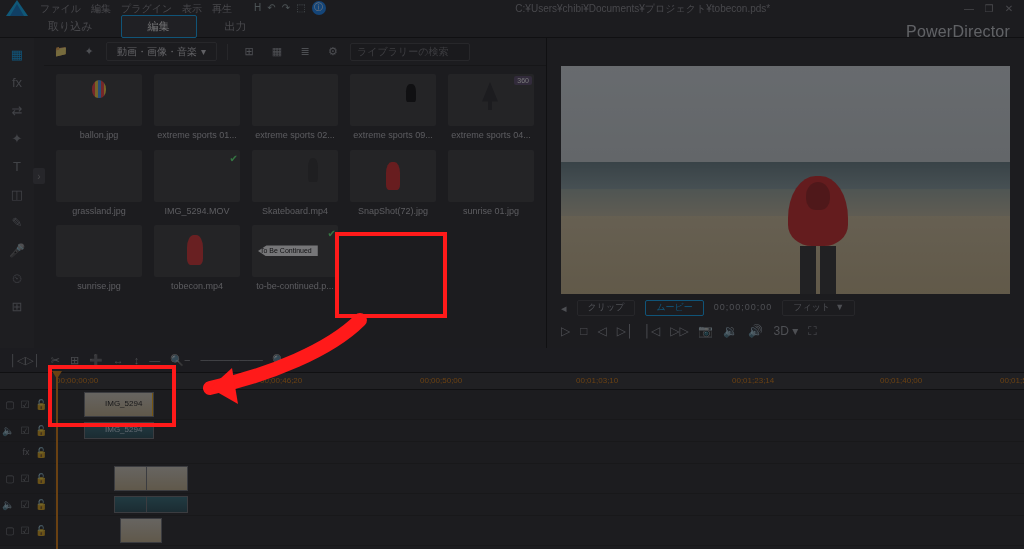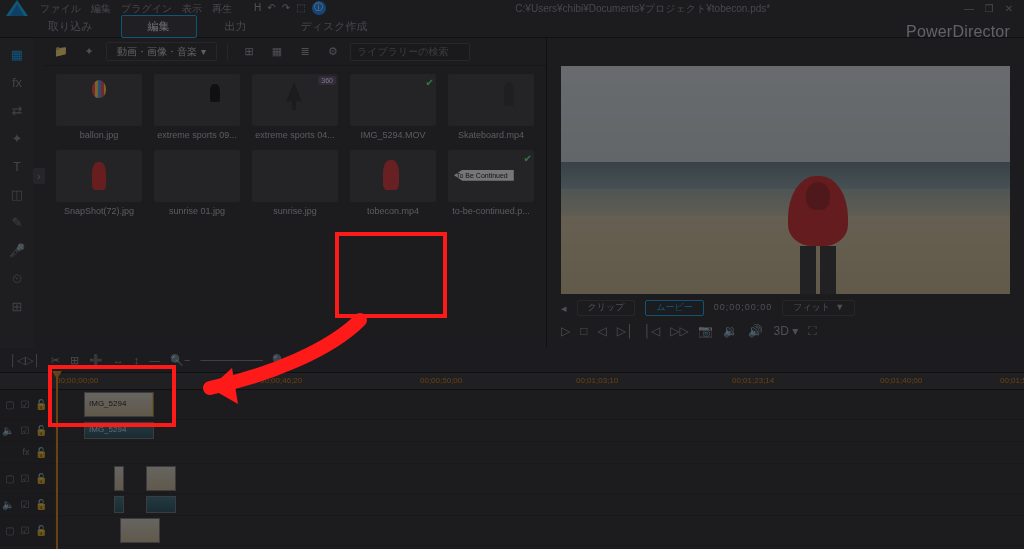--- a/index.html
+++ b/index.html
@@ -105,21 +105,21 @@
   .ruler{height:18px;position:relative;background:#28282c;border-top:1px solid #000;border-bottom:1px solid #000;font-size:8px;color:var(--accent2)}
   .ruler .playhead{position:absolute;left:56px;top:0;width:2px;height:180px;background:var(--accent2);z-index:5}
   .ruler .playhead::before{content:"";position:absolute;left:-4px;top:-2px;width:10px;height:8px;background:var(--accent2);clip-path:polygon(0 0,100% 0,50% 100%)}
   .ruler .tick{position:absolute;top:3px}
   .tracks{flex:1;overflow:hidden;position:relative}
   .track{display:flex;align-items:center;height:22px;border-bottom:1px solid #141416}
   .track.tall{height:30px}
   .thead{width:54px;display:flex;align-items:center;gap:6px;justify-content:flex-end;padding-right:6px;color:#7d7f83;font-size:9px}
   .thead .lk{font-size:10px}
   .lane{flex:1;position:relative;height:100%;background:#1f1f22}
-  .clip{position:absolute;top:2px;height:calc(100% - 4px);border:1px solid #6b6e73;background:linear-gradient(#d9d3c5,#c8b58e);font-size:8px;color:#111;display:flex;align-items:center;padding:0 4px;overflow:hidden;white-space:nowrap}
+  .clip{position:absolute;top:2px;height:calc(100% - 4px);border:1px solid #6b6e73;background:linear-gradient(#d9d3c5,#c8b58e);font-size:8px;color:#111;display:flex;align-items:center;padding:0 20px;overflow:hidden;white-space:nowrap}
   .clip .sel{position:absolute;right:-3px;top:0;bottom:0;width:4px;background:#ffb000}
   .clip.audio{background:linear-gradient(#2b6a78,#1d4751);color:#cde}
 
   
   .dim{position:absolute;inset:0;background:var(--overlay);pointer-events:none;z-index:20}
   .hi-box{position:absolute;border:4px solid var(--red-hi);z-index:21;pointer-events:none}
   .arrow{position:absolute;z-index:22;pointer-events:none}
 </style>
 </head>
 <body>
@@ -146,21 +146,20 @@
         <span>—</span>
         <span>❐</span>
         <span>✕</span>
       </span>
   </div>
 
   <div class="wsrow" id="ws-host">
       <div class="tab">取り込み</div>
       <div class="tab active">編集</div>
       <div class="tab">出力</div>
-      <div class="tab">ディスク作成</div>
     </div>
   <div class="brand">PowerDirector</div>
 
   <div class="upper">
     <div class="sidetools" id="sidetools-host">
         <div class="t active">▦</div>
         <div class="t">fx</div>
         <div class="t">⇄</div>
         <div class="t">✦</div>
         <div class="t">T</div>
@@ -191,28 +190,40 @@
           <span>ライブラリーの検索</span>
         </span>
       </div>
       <div class="thumbs-wrap">
           <div class="thumbs" id="thumbs-host">
             <div class="card">
               <div class="img i-ballon"></div>
               <div class="cap">ballon.jpg</div>
             </div>
             <div class="card">
+              <div class="img i-es1"></div>
+              <div class="cap">extreme sports 01...</div>
+            </div>
+            <div class="card">
+              <div class="img i-es2"></div>
+              <div class="cap">extreme sports 02...</div>
+            </div>
+            <div class="card">
               <div class="img i-es3"></div>
               <div class="cap">extreme sports 09...</div>
             </div>
             <div class="card">
               <div class="img i-es4">
                 <span class="badge">360</span>
               </div>
               <div class="cap">extreme sports 04...</div>
+            </div>
+            <div class="card">
+              <div class="img i-grass"></div>
+              <div class="cap">grassland.jpg</div>
             </div>
             <div class="card">
               <div class="img i-img5294">
                 <span class="check">✔</span>
               </div>
               <div class="cap">IMG_5294.MOV</div>
             </div>
             <div class="card">
               <div class="img i-skate"></div>
               <div class="cap">Skateboard.mp4</div>

